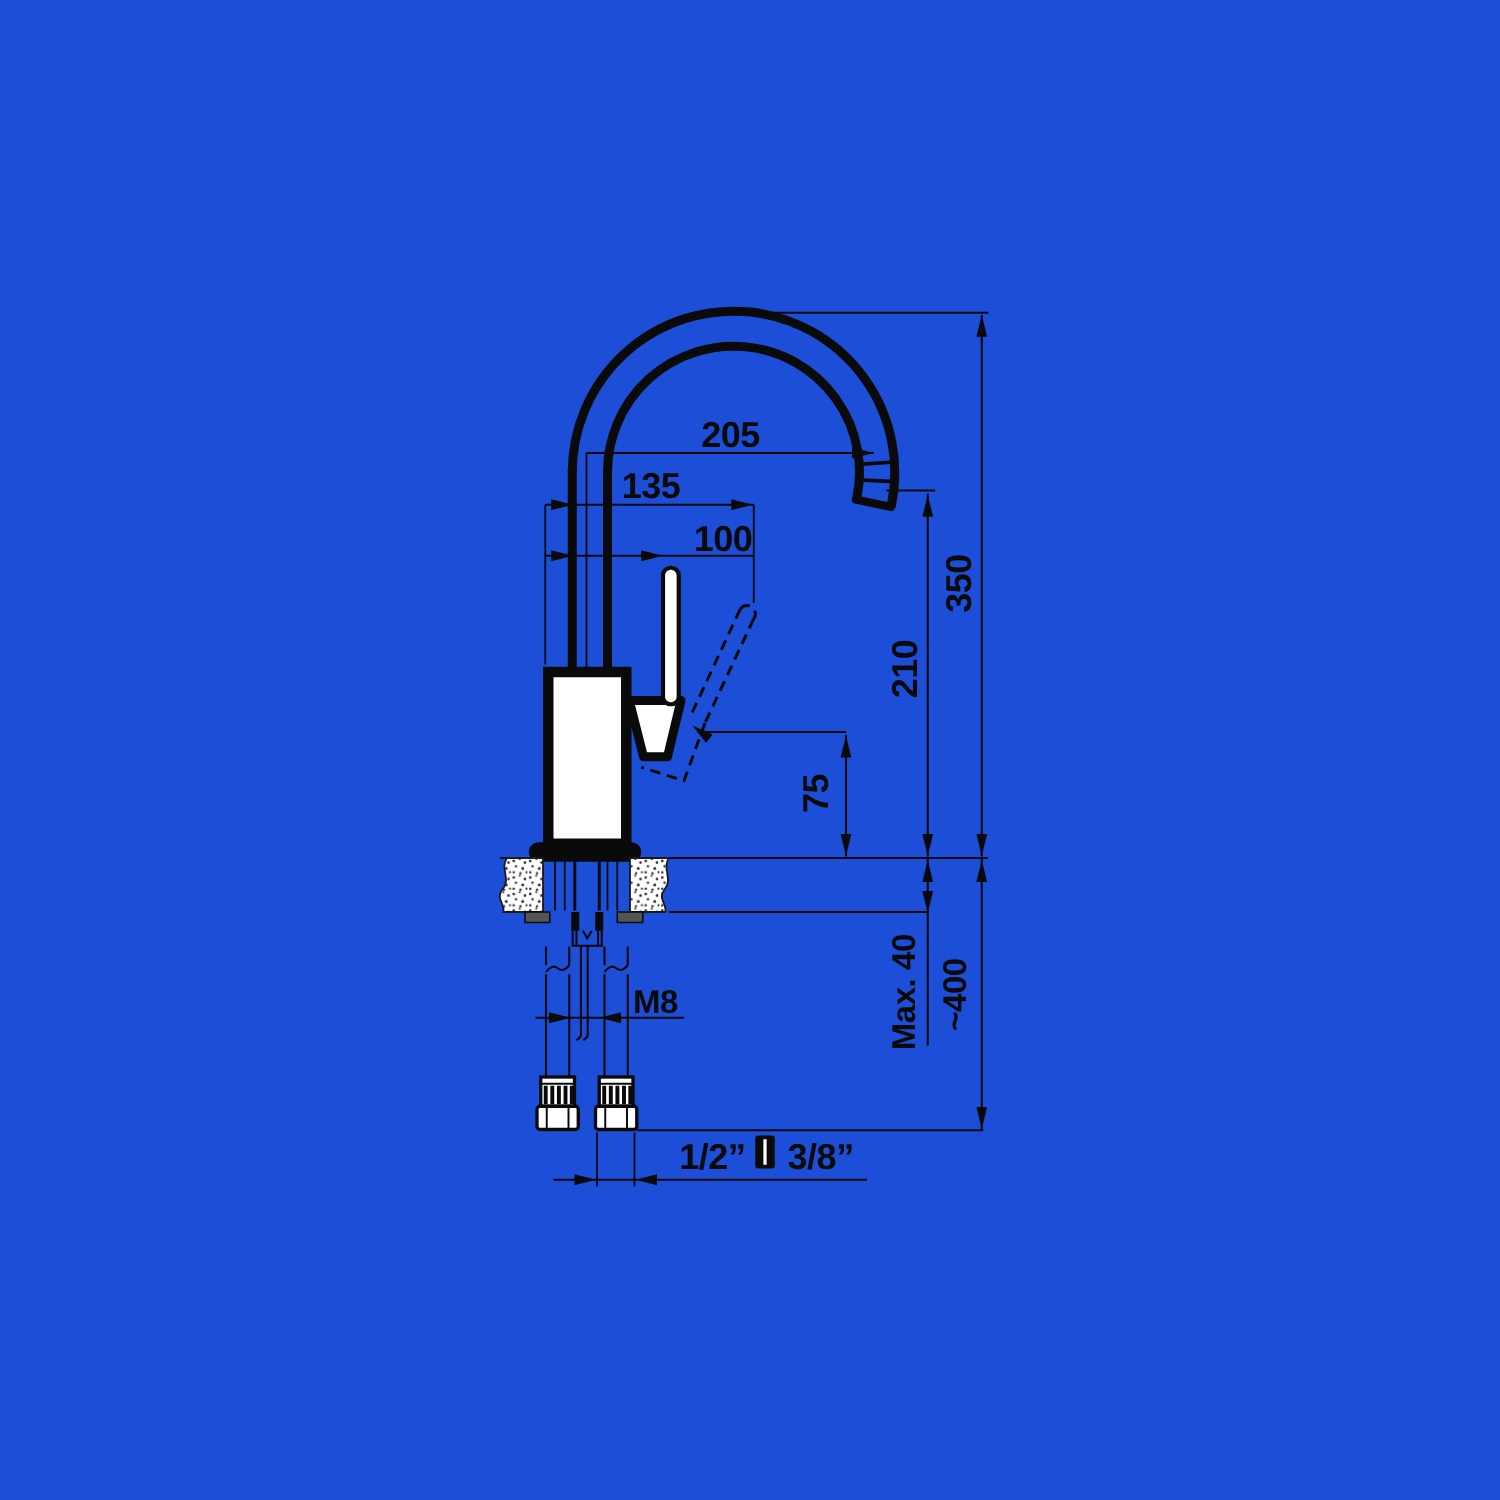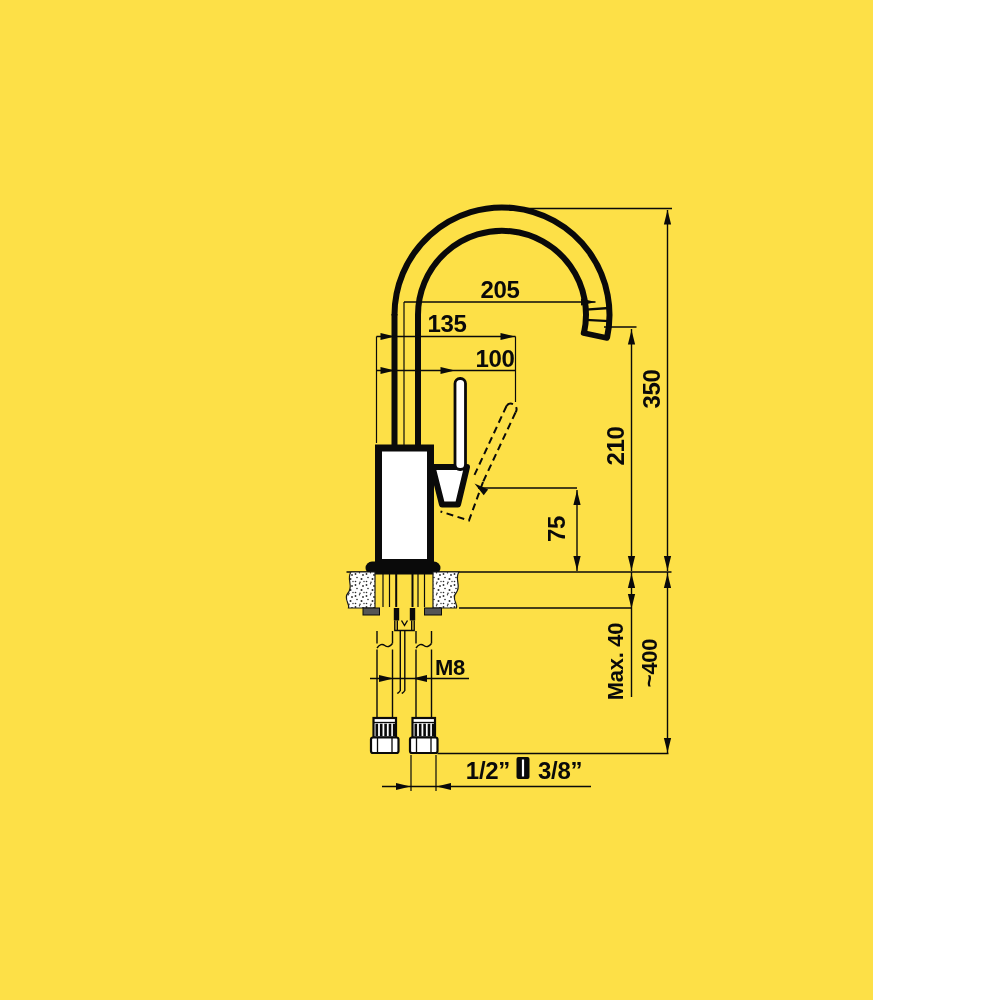--- a/index.html
+++ b/index.html
@@ -1,16 +1,16 @@
 <!DOCTYPE html>
 <html><head>
 <meta charset="utf-8">
 <style>
   html,body{margin:0;padding:0;background:#ffffff;}
-  .canvas{position:relative;width:860px;height:1000px;background:#fde047;overflow:hidden;padding-left:13px;}
+  .canvas{position:relative;width:1000px;height:1000px;background:#1d4ed8;overflow:hidden;}
   svg{display:block;}
   .dim   { font:700 24px "Liberation Sans", sans-serif; letter-spacing:-0.3px; fill:#0a0a0a; }
   .dim-sm{ font:700 22px "Liberation Sans", sans-serif; letter-spacing:-0.3px; fill:#0a0a0a; }
   .ln    { stroke:#0a0a0a; fill:none; }
 </style>
 </head>
 <body>
 
 <div class="canvas">
 <svg width="1000" height="1000" viewBox="0 0 1000 1000">

